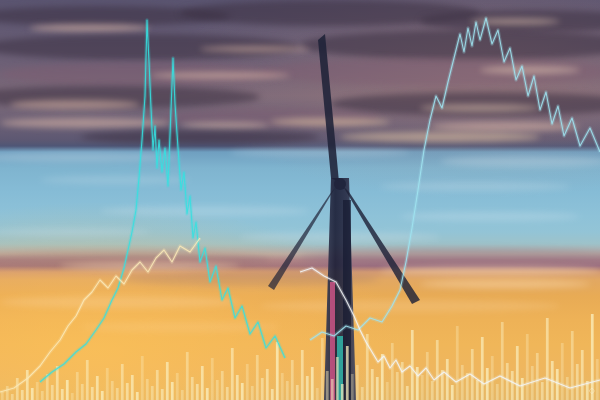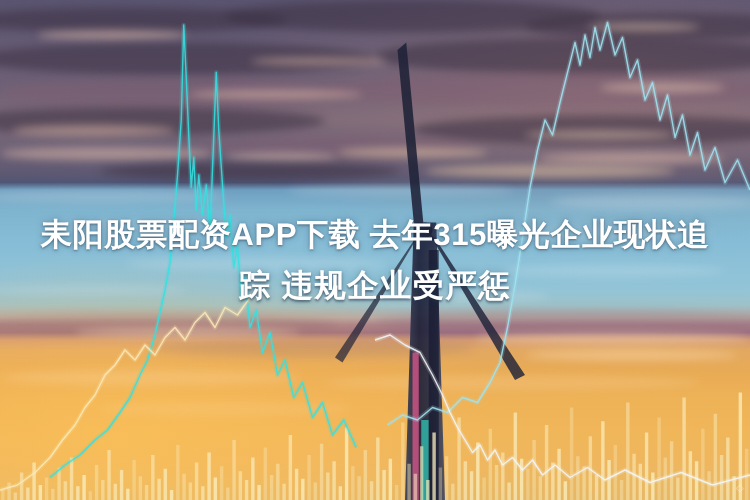--- a/index.html
+++ b/index.html
@@ -320,19 +320,15 @@
         <path d="M40,382 L52,372 L64,364 L76,352 L86,344 L96,330 L104,318 L112,300 L118,288 L124,268 L128,250 L132,232 L136,210 L139,178 L142,140 L145,96 L147,20 L149,62 L151,108 L153,150 L155,126 L157,168 L159,140 L162,172 L165,148 L168,186 L171,110 L173,58 L175,104 L178,148 L181,190 L184,172 L187,214 L190,196 L193,238 L196,222 L200,262 L205,248 L210,282 L216,266 L222,300 L228,288 L235,318 L242,306 L250,334 L258,322 L266,348 L275,336 L285,358" fill="none" stroke="#35e0e0" stroke-width="1.15" opacity="0.88" stroke-linejoin="round"></path>
         <path d="M310,340 L322,332 L334,336 L346,326 L358,330 L370,318 L382,322 L392,306 L400,290 L406,262 L412,228 L418,190 L424,150 L430,120 L436,96 L442,108 L448,82 L454,58 L460,34 L464,52 L468,28 L472,46 L476,22 L480,40 L486,18 L492,44 L498,30 L504,62 L510,48 L516,80 L522,66 L528,96 L534,76 L540,110 L546,92 L552,124 L558,106 L564,136 L572,118 L580,146 L590,128 L600,152" fill="none" stroke="#9fe4f0" stroke-width="3.6" opacity="0.22" stroke-linejoin="round"></path>
         <path d="M310,340 L322,332 L334,336 L346,326 L358,330 L370,318 L382,322 L392,306 L400,290 L406,262 L412,228 L418,190 L424,150 L430,120 L436,96 L442,108 L448,82 L454,58 L460,34 L464,52 L468,28 L472,46 L476,22 L480,40 L486,18 L492,44 L498,30 L504,62 L510,48 L516,80 L522,66 L528,96 L534,76 L540,110 L546,92 L552,124 L558,106 L564,136 L572,118 L580,146 L590,128 L600,152" fill="none" stroke="#9fe4f0" stroke-width="1.15" opacity="0.88" stroke-linejoin="round"></path>
         <path d="M300,272 L312,268 L324,276 L336,282 L346,300 L354,316 L360,330 L366,342 L372,352 L378,362 L384,356 L390,368 L396,360 L402,372 L410,366 L418,376 L426,368 L434,380 L444,372 L456,382 L470,374 L484,384 L500,376 L520,386 L545,378 L570,388 L600,380" fill="none" stroke="#f2f6f8" stroke-width="3.6" opacity="0.22" stroke-linejoin="round"></path>
         <path d="M300,272 L312,268 L324,276 L336,282 L346,300 L354,316 L360,330 L366,342 L372,352 L378,362 L384,356 L390,368 L396,360 L402,372 L410,366 L418,376 L426,368 L434,380 L444,372 L456,382 L470,374 L484,384 L500,376 L520,386 L545,378 L570,388 L600,380" fill="none" stroke="#f2f6f8" stroke-width="1.15" opacity="0.88" stroke-linejoin="round"></path>
         <path d="M0,392 L14,388 L28,378 L40,366 L50,352 L60,340 L68,326 L76,316 L84,300 L92,292 L100,280 L108,288 L116,276 L124,284 L132,270 L140,262 L148,272 L156,258 L164,250 L172,262 L180,246 L190,252 L200,238" fill="none" stroke="#fbe9b8" stroke-width="3.6" opacity="0.22" stroke-linejoin="round"></path>
         <path d="M0,392 L14,388 L28,378 L40,366 L50,352 L60,340 L68,326 L76,316 L84,300 L92,292 L100,280 L108,288 L116,276 L124,284 L132,270 L140,262 L148,272 L156,258 L164,250 L172,262 L180,246 L190,252 L200,238" fill="none" stroke="#fbe9b8" stroke-width="1.15" opacity="0.88" stroke-linejoin="round"></path>
       </g>
   </svg>
 
-  <div id="title-wrap">
-    <div class="title-line l1">耒阳股票配资APP下载 去年315曝光企业现状追</div>
-    <div class="title-line l2">踪 违规企业受严惩</div>
-  </div>
 
   <div id="watermark">◇</div>
 </div>
 
 </body></html>

